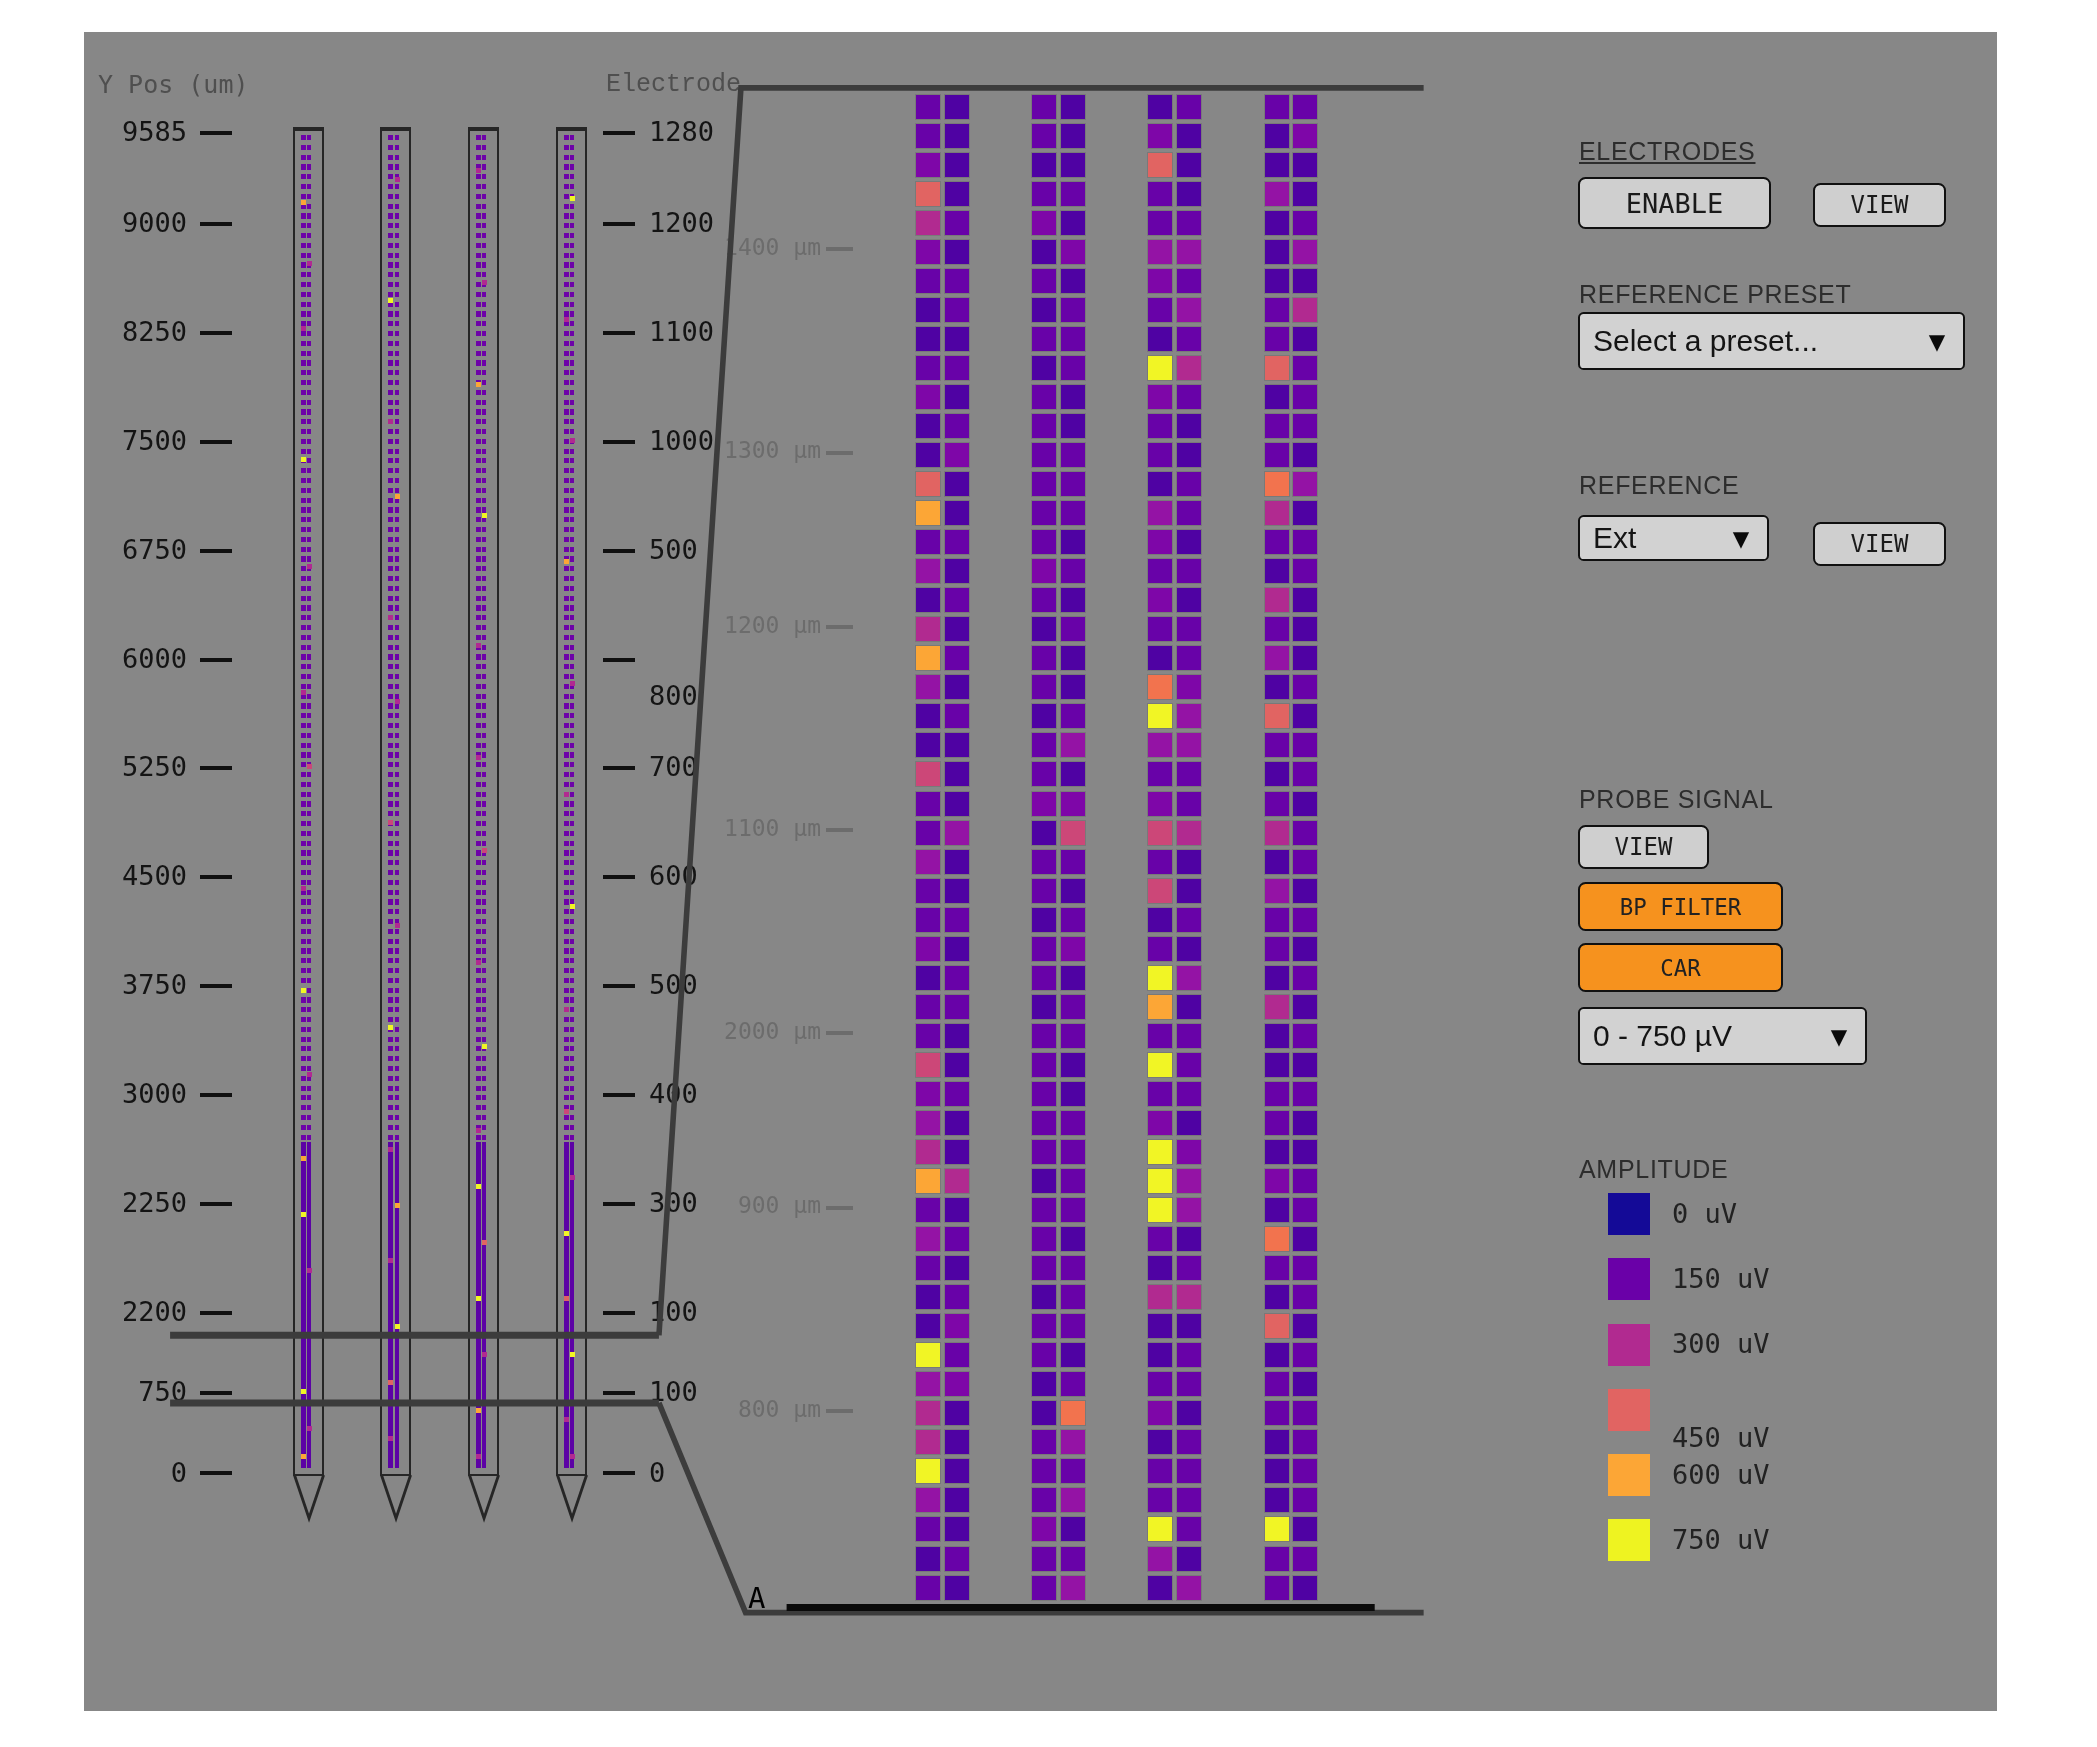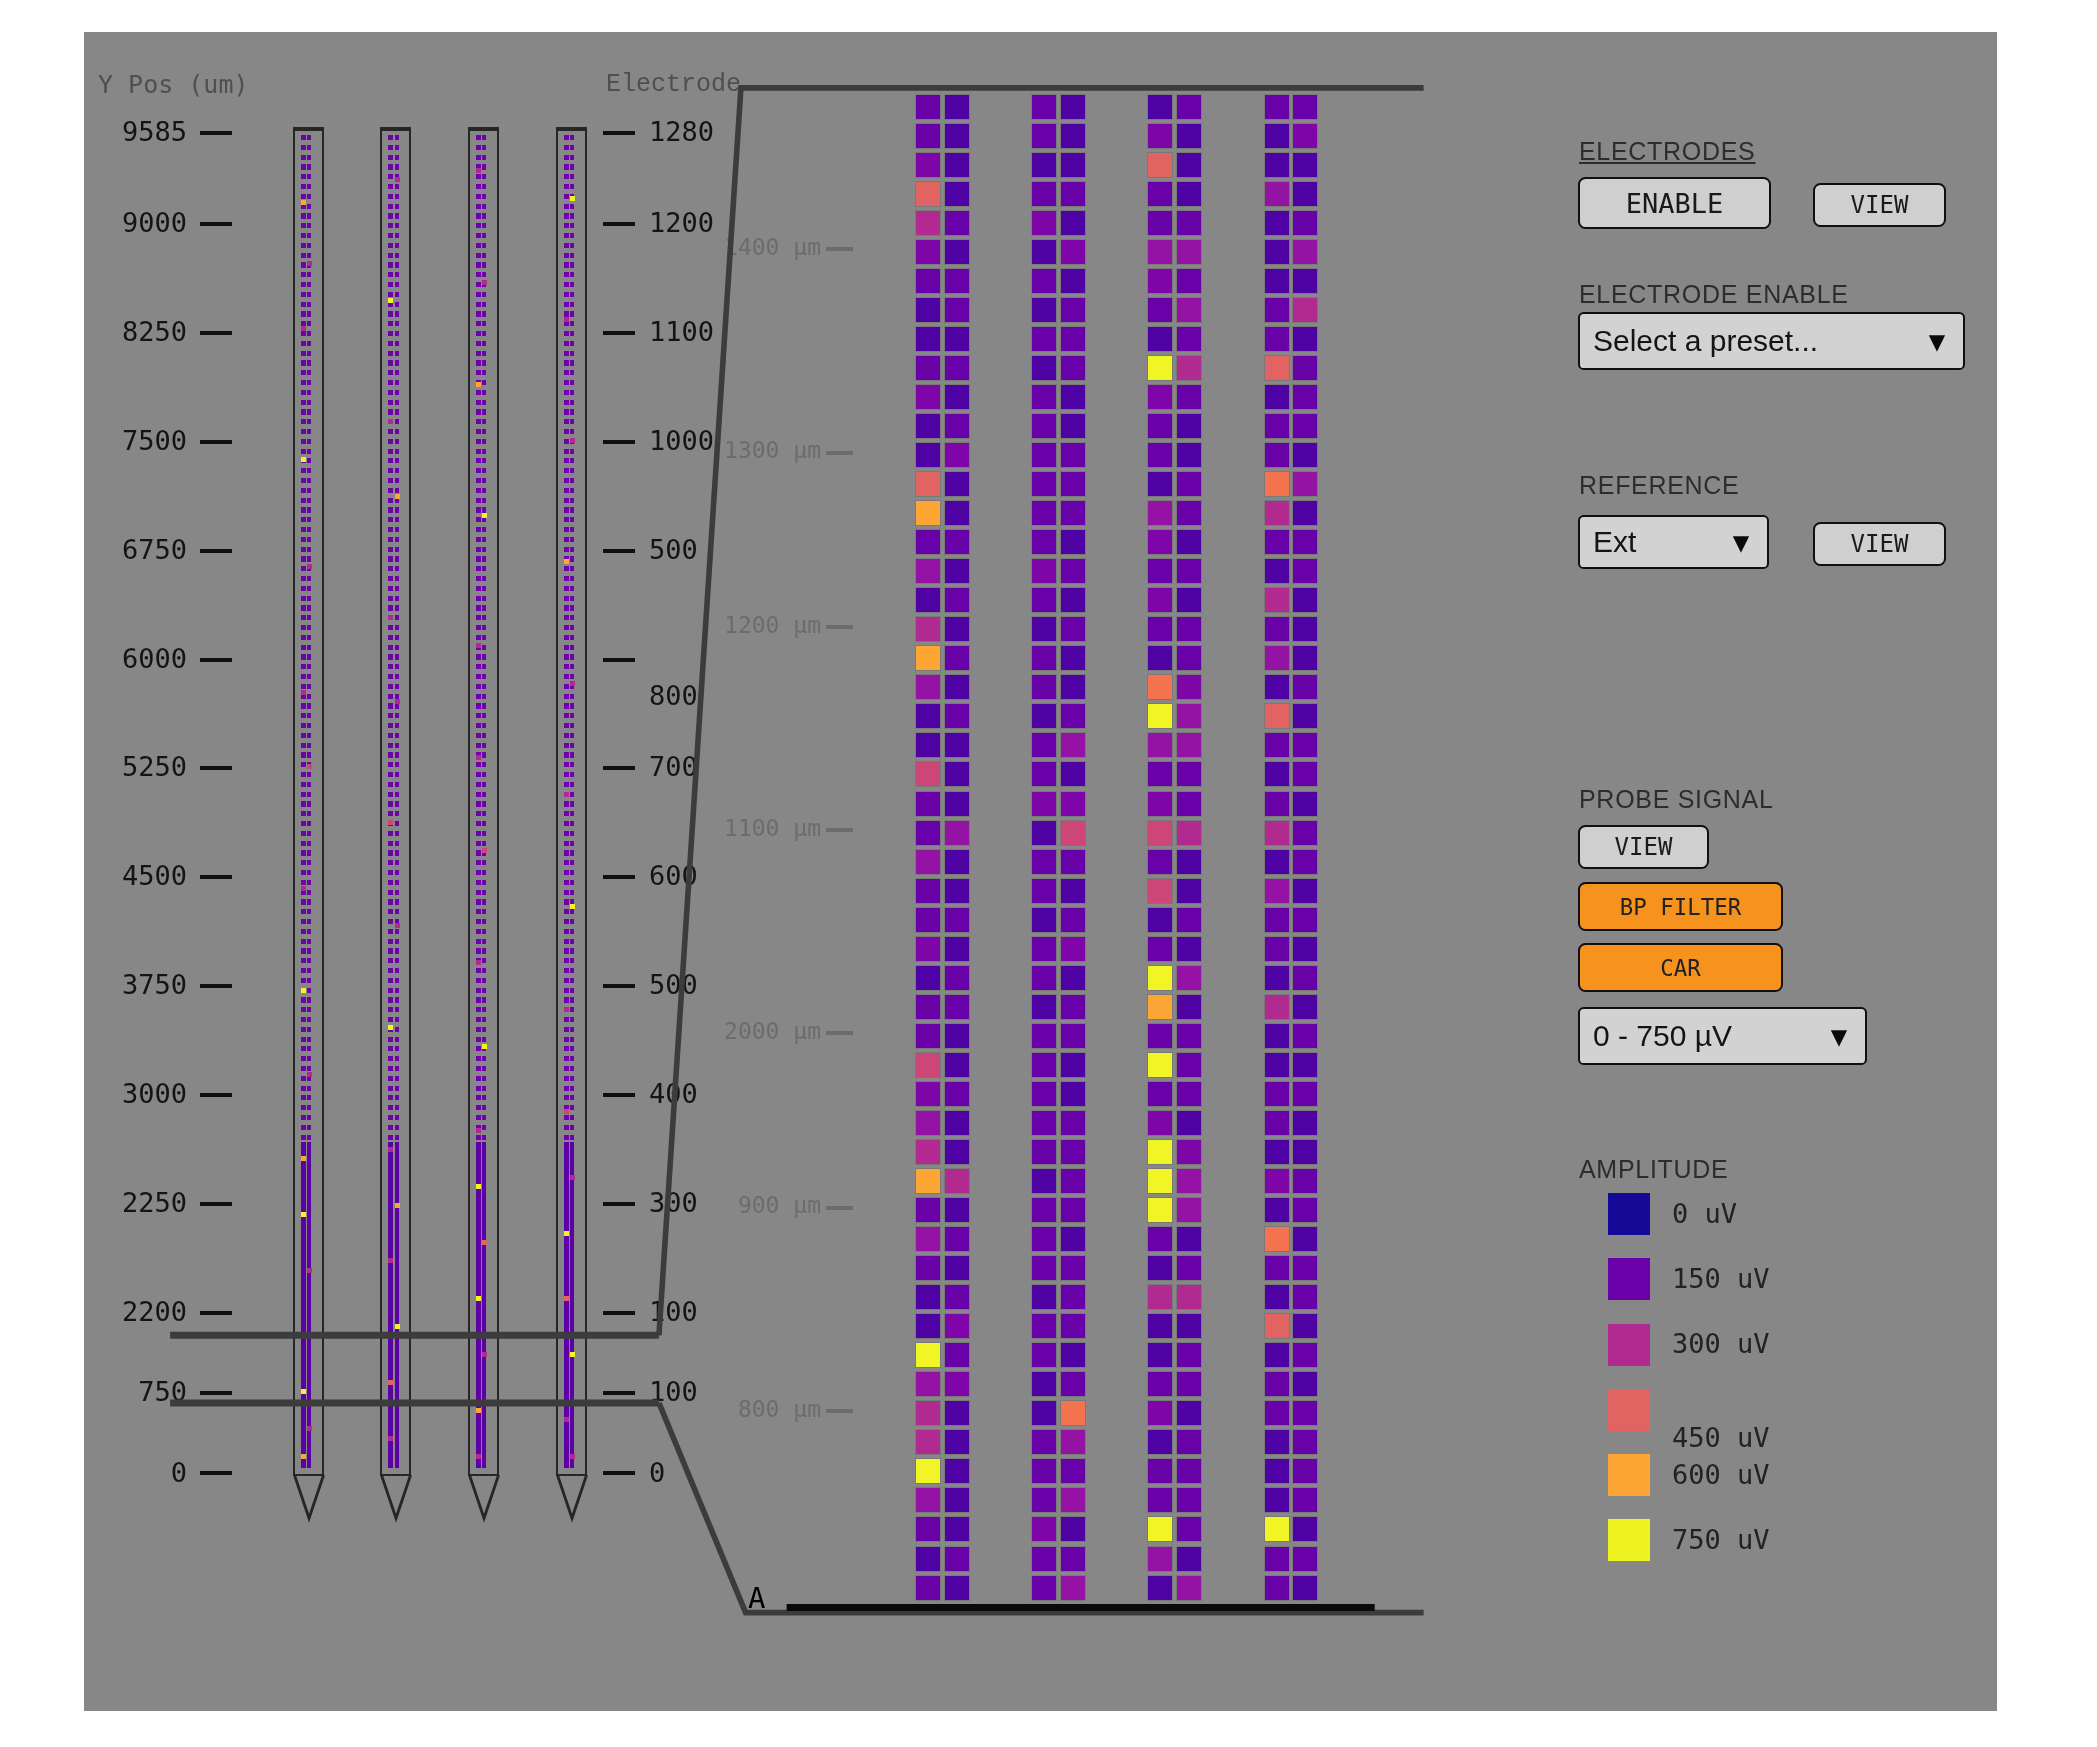--- a/index.html
+++ b/index.html
@@ -663,28 +663,28 @@
     <polyline points="1414,3010 1600,3460 3055,3460" fill="none" stroke="#3c3c3c" stroke-width="12"></polyline>
     <line x1="1688" y1="3449" x2="2950" y2="3449" stroke="#0a0a0a" stroke-width="15"></line>
   </svg>
 
   <div id="a-label">A</div>
 
   <div class="section-title" style="top:137px;text-decoration:underline;">ELECTRODES</div>
   <button class="btn" style="left:1578px;top:177px;width:193px;height:52px;font-size:27px;">ENABLE</button>
   <button class="btn" style="left:1813px;top:183px;width:133px;height:44px;">VIEW</button>
 
-  <div class="section-title" style="top:280px;">ELECTRODE ENABLE</div>
+  <div class="section-title" style="top:280px;">REFERENCE PRESET</div>
   <div class="dropdown" style="left:1578px;top:312px;width:387px;height:58px;">
     <span>Select a preset...</span>
     <span class="caret">▼</span>
   </div>
 
   <div class="section-title" style="top:471px;">REFERENCE</div>
-  <div class="dropdown" style="left:1578px;top:515px;width:191px;height:54px;">
+  <div class="dropdown" style="left:1578px;top:515px;width:191px;height:46px;">
     <span>Ext</span>
     <span class="caret">▼</span>
   </div>
   <button class="btn" style="left:1813px;top:522px;width:133px;height:44px;">VIEW</button>
 
   <div class="section-title" style="top:785px;">PROBE SIGNAL</div>
   <button class="btn" style="left:1578px;top:825px;width:131px;height:44px;">VIEW</button>
   <button class="btn orange" id="bp-btn" style="left: 1578px; top: 882px; width: 205px; height: 49px; font-size: 22.4px; background: rgb(246, 146, 30);">BP FILTER</button>
   <button class="btn orange" id="car-btn" style="left: 1578px; top: 943px; width: 205px; height: 49px; font-size: 22.4px; background: rgb(246, 146, 30);">CAR</button>
   <div class="dropdown" style="left:1578px;top:1007px;width:289px;height:58px;">

